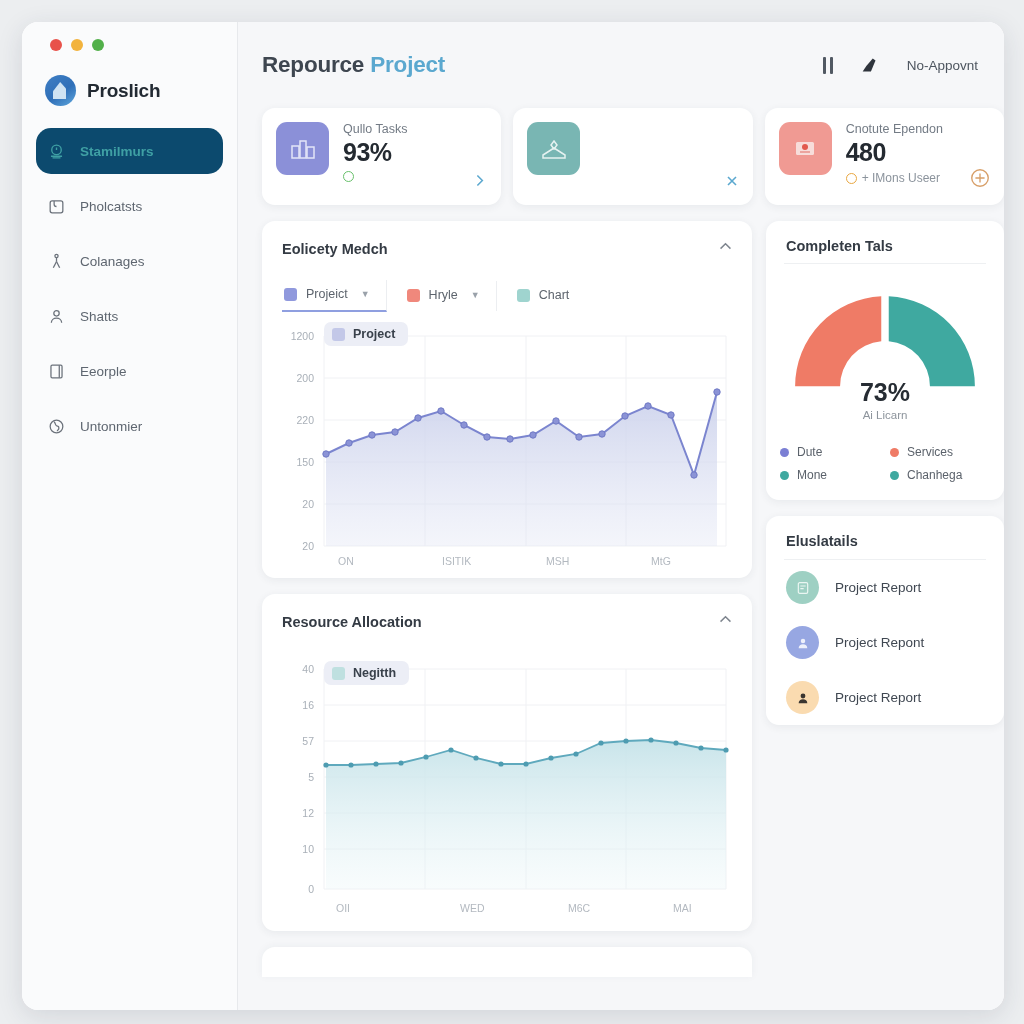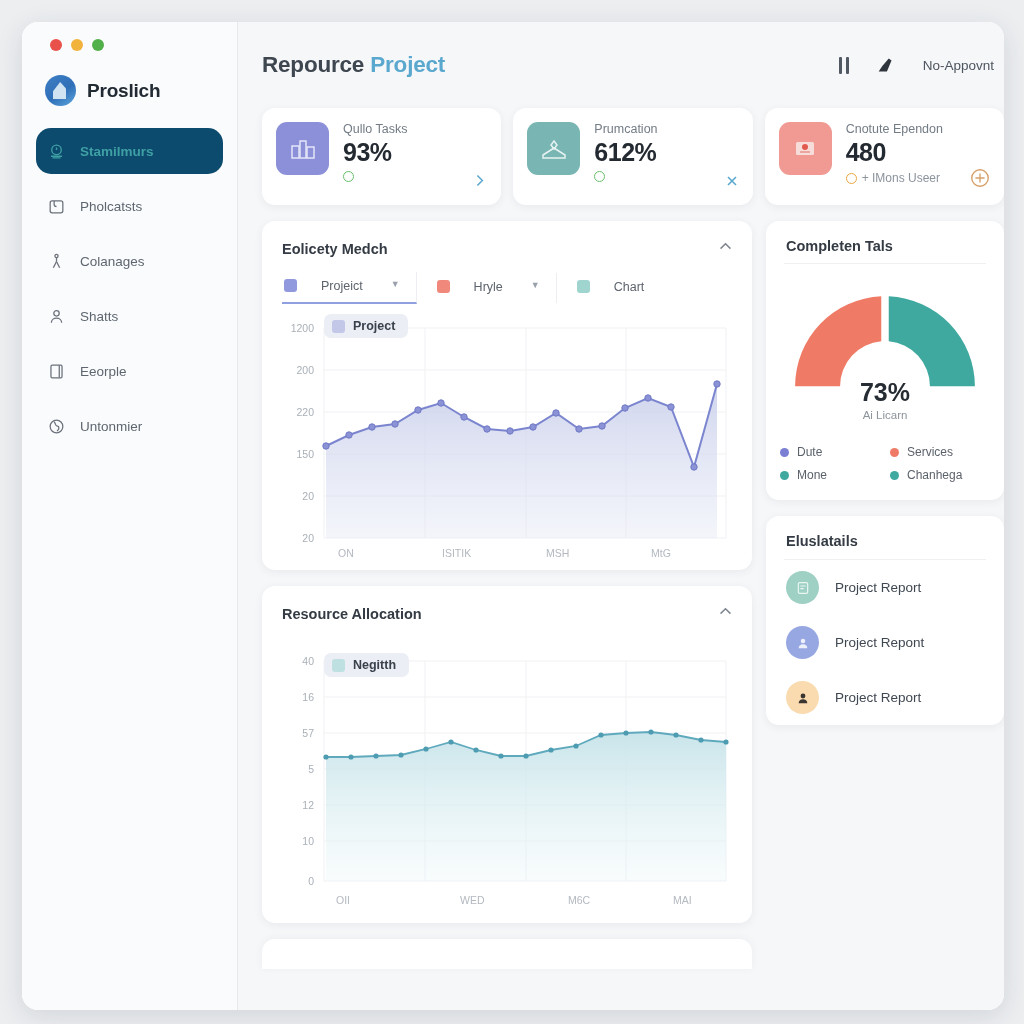--- a/index.html
+++ b/index.html
@@ -98,21 +98,21 @@
   .main {
     flex: 1;
     background: #f6f7f9;
     position: relative;
     overflow: hidden;
     padding: 0 0 0 24px;
   }
   .topbar {
     display: flex; align-items: center;
     height: 86px;
-    padding-right: 4px;
+    padding-right: 20px;
   }
   .page-title {
     font-size: 22.5px; font-weight: bold; color: #3e4650;
     letter-spacing: -0.2px;
   }
   .page-title .accent { color: #5ba8cf; }
   .topbar-right {
     margin-left: auto;
     display: flex; align-items: center; gap: 26px;
     padding-right: 6px;
@@ -184,25 +184,26 @@
   .panel-title {
     font-size: 14.5px; font-weight: bold; color: #343b44;
   }
   .chevron { margin-left: auto; color: #7e858e; }
 
   .legend-row {
     display: flex; align-items: center;
     padding: 0 18px 4px 20px; gap: 0;
   }
   .legend-item {
-    display: flex; gap: 24px;
+    display: flex; align-items: center; gap: 9px;
     font-size: 12.5px; color: #5d646d;
     padding: 7px 16px 9px 2px;
     border-right: 1px solid #eceef1;
     margin-right: 18px;
+    margin-top: 8px;
   }
   .legend-item:last-child { border-right: 0; }
   .legend-item.sel { border-bottom: 2px solid #8f9fe0; }
   .sw { width: 13px; height: 13px; border-radius: 3px; flex: 0 0 13px; }
   .caret { font-size: 9px; color: #9aa1aa; margin-left: 4px; }
 
   .chart-wrap { position: relative; padding: 4px 16px 8px 12px; }
   .chart-badge {
     position: absolute; z-index: 3;
     display: flex; align-items: center; gap: 8px;
@@ -365,28 +366,20 @@
             </svg>
         </span>
       </div>
 
       <div class="stat-card">
         <div class="stat-ico" style="background:#79b6b3">
           <svg width="30" height="26" viewBox="0 0 30 26" fill="none" stroke="#e6f2f1" stroke-width="1.5">
             <path d="M4 19l11-7 11 7v3H4z"></path>
               <path d="M15 5l3 4-3 4-3-4z"></path>
           </svg>
-        </div>
-        <div class="stat-body">
-          <div class="stat-label">Prumcation</div>
-          <div class="stat-value">612%</div>
-          <div class="stat-sub">
-            <span class="mini-dot"></span>
-            <span></span>
-          </div>
         </div>
         <span class="stat-action">
           <svg width="16" height="16" viewBox="0 0 24 24" fill="none" stroke="#5ba8cf" stroke-width="2.4">
               <path d="M6 6l12 12M18 6L6 18"></path>
             </svg>
         </span>
       </div>
 
       <div class="stat-card">
         <div class="stat-ico" style="background:#f09a93">

